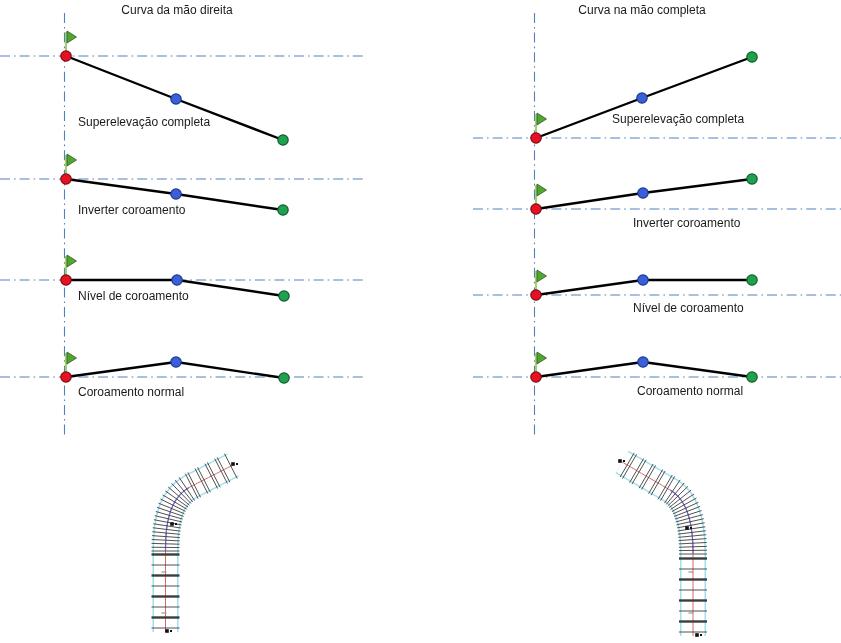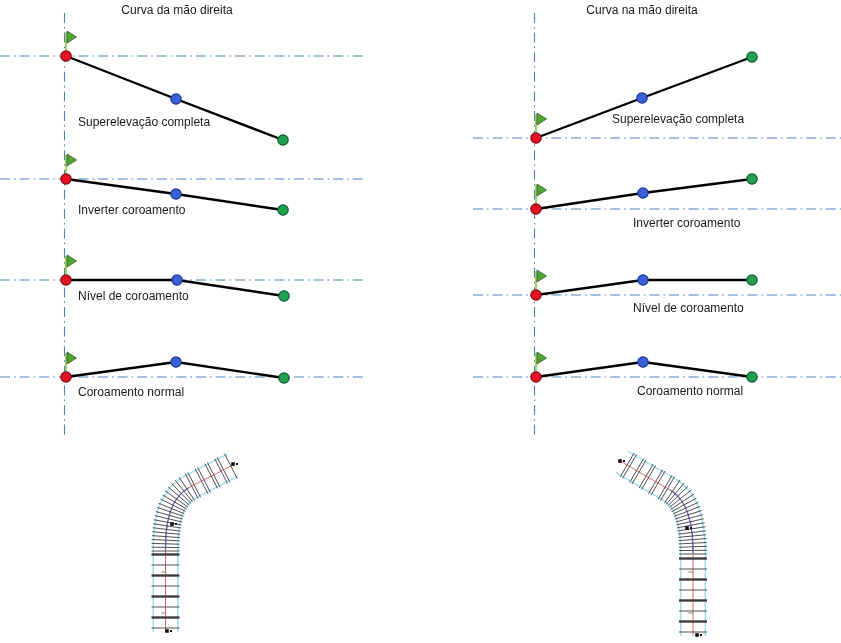--- a/index.html
+++ b/index.html
@@ -179,21 +179,21 @@
       <rect x="700" y="634" width="2" height="2" fill="#111111"></rect>
       <rect x="685.2" y="526.2" width="3.6" height="3.6" fill="#111111"></rect>
       <rect x="690" y="527" width="2" height="2" fill="#111111"></rect>
       <rect x="618.2" y="459.2" width="3.6" height="3.6" fill="#111111"></rect>
       <rect x="623" y="460" width="2" height="2" fill="#111111"></rect>
       <rect x="688.5" y="571.4" width="5" height="1.2" fill="#999999"></rect>
       <rect x="688.5" y="612.4" width="5" height="1.2" fill="#999999"></rect>
     </svg>
 
   <div class="lbl p0-title">Curva da mão direita</div>
-  <div class="lbl p1-title">Curva na mão direita</div>
+  <div class="lbl p1-title">Curva na mão completa</div>
 
   <div class="lbl p0-r0">Superelevação completa</div>
   <div class="lbl p0-r1">Inverter coroamento</div>
   <div class="lbl p0-r2">Nível de coroamento</div>
   <div class="lbl p0-r3">Coroamento normal</div>
 
   <div class="lbl p1-r0">Superelevação completa</div>
   <div class="lbl p1-r1">Inverter coroamento</div>
   <div class="lbl p1-r2">Nível de coroamento</div>
   <div class="lbl p1-r3">Coroamento normal</div>

